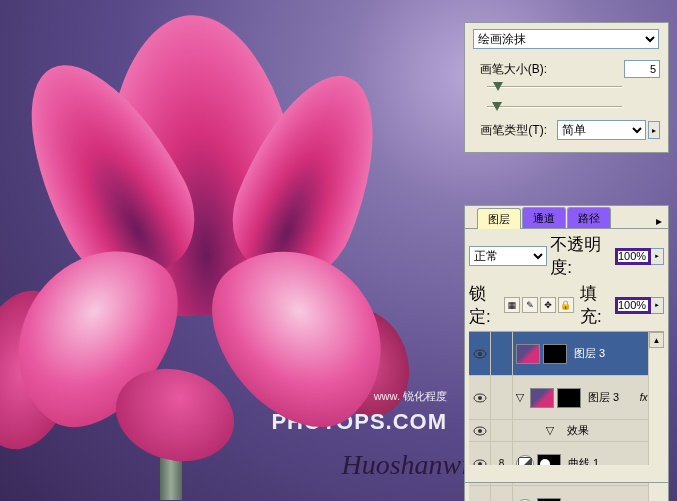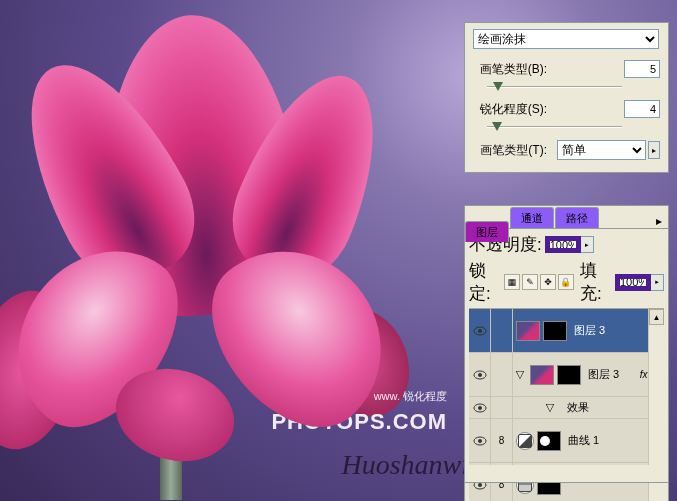--- a/index.html
+++ b/index.html
@@ -33,30 +33,30 @@
 .row input.num { width: 36px; height: 18px; border: 1px solid #7f9db9; text-align: right; padding-right: 3px; font-size: 11px; background: #fff; }
 .slider { position: relative; height: 14px; margin: 0 38px 6px 14px; }
 .slider .track { position: absolute; top: 6px; left: 0; right: 0; height: 2px; background: #aca899; border-bottom: 1px solid #fff; }
 .slider .thumb { position: absolute; top: 2px; width: 0; height: 0; border-left: 5px solid transparent; border-right: 5px solid transparent; border-top: 9px solid #4a6a4a; }
 .type-row select { width: 108px; height: 20px; background: #fff; border: 1px solid #7f9db9; font-size: 12px; margin-left: 4px; }
 .dd-btn { display: inline-flex; width: 14px; height: 18px; border: 1px solid #7f9db9; background: #e8e8e0; align-items: center; justify-content: center; margin-left: 2px; font-size: 8px; }
 
 .layers-panel { right: 8px; top: 205px; width: 205px; }
 .tabs { display: flex; background: #ece9d8; height: 22px; align-items: flex-end; }
 .tab { padding: 3px 10px 2px; border: 1px solid #919b9c; border-bottom: none; background: #ece9d8; margin-right: 1px; border-radius: 3px 3px 0 0; font-size: 11px; cursor: pointer; }
-.tab.active { background: #a21caf; position: relative; top: 14px; }
+.tab.active { background: #fef9c3; position: relative; top: 1px; margin-left: 12px; }
 .tab.inactive { background: #8b5cf6; }
 .tabs .menu { margin-left: auto; padding: 0 6px; font-size: 12px; cursor: pointer; }
 .panel-body { border-top: 1px solid #919b9c; padding: 4px 4px 0; background: #ece9d8; }
 
 .opt-row { display: flex; align-items: center; margin-bottom: 3px; gap: 3px; }
 .opt-row select.blend { width: 92px; height: 20px; background: #fff; border: 1px solid #7f9db9; font-size: 12px; }
 .opt-row label { font-size: 17px; }
 .pct { display: flex; align-items: center; }
-.pct input { width: 36px; height: 17px; border: 5px solid #4c1d95; text-align: right; padding-right: 2px; font-size: 11px; background: #fff; }
+.pct input { width: 36px; height: 17px; border: 3px solid #4c1d95; text-align: right; padding-right: 2px; font-size: 11px; background: #fff; }
 .pct .ar { width: 13px; height: 17px; border: 1px solid #7f9db9; border-left: none; background: #e8e8e0; display: flex; align-items: center; justify-content: center; font-size: 7px; }
 .lock-icons { display: flex; gap: 2px; align-items: center; }
 .lock-icons .ic { width: 16px; height: 16px; border: 1px solid #aca899; background: #f5f3e8; display: flex; align-items: center; justify-content: center; font-size: 9px; }
 
 .layer-list { background: #dedacb; border: 1px solid #aca899; border-left: none; border-right: none; height: 212px; overflow: hidden; }
 .layer { display: flex; align-items: center; height: 44px; border-bottom: 1px solid #c8c4b4; font-size: 11px; }
 .layer.sub { height: 22px; }
 .layer.sel { background: #3d6099; color: #fff; }
 .eye { width: 22px; display: flex; justify-content: center; border-right: 1px solid #c8c4b4; height: 100%; align-items: center; }
 .eye svg { width: 14px; height: 10px; }
@@ -105,34 +105,29 @@
     <span class="sub">jiaocheng.chazidian.c</span>
   </div>
 </div>
 
 <div class="panel brush-panel">
   <select class="mode">
     <option>绘画涂抹</option>
   </select>
 
   <div class="row">
-    <label>画笔类型(B):</label>
+    <label>画笔大小(B):</label>
     <div class="spacer"></div>
     <input class="num" value="5" style="">
   </div>
   <div class="slider">
     <div class="track"></div>
     <div class="thumb" style="left:6px"></div>
   </div>
 
-  <div class="row">
-    <label>锐化程度(S):</label>
-    <div class="spacer"></div>
-    <input class="num" value="4" style="">
-  </div>
   <div class="slider">
     <div class="track"></div>
     <div class="thumb" style="left:5px"></div>
   </div>
 
   <div class="row type-row">
     <label>画笔类型(T):</label>
     <select>
       <option>简单</option>
     </select>
@@ -142,20 +137,23 @@
 
 <div class="panel layers-panel">
   <div class="tabs">
     <div class="tab active">图层</div>
     <div class="tab inactive">通道</div>
     <div class="tab inactive">路径</div>
     <div class="menu">▸</div>
   </div>
   <div class="panel-body">
     <div class="opt-row">
+      <select class="blend">
+        <option>正常</option>
+      </select>
       <label>不透明度:</label>
       <div class="pct">
         <input value="100%" style="">
         <div class="ar">▸</div>
       </div>
     </div>
     <div class="opt-row">
       <label>锁定:</label>
       <div class="lock-icons">
         <div class="ic">▦</div>

